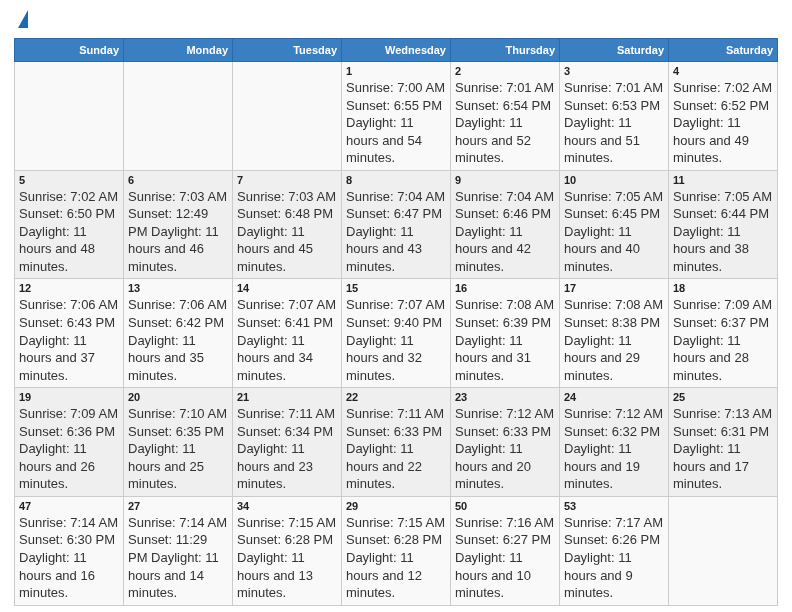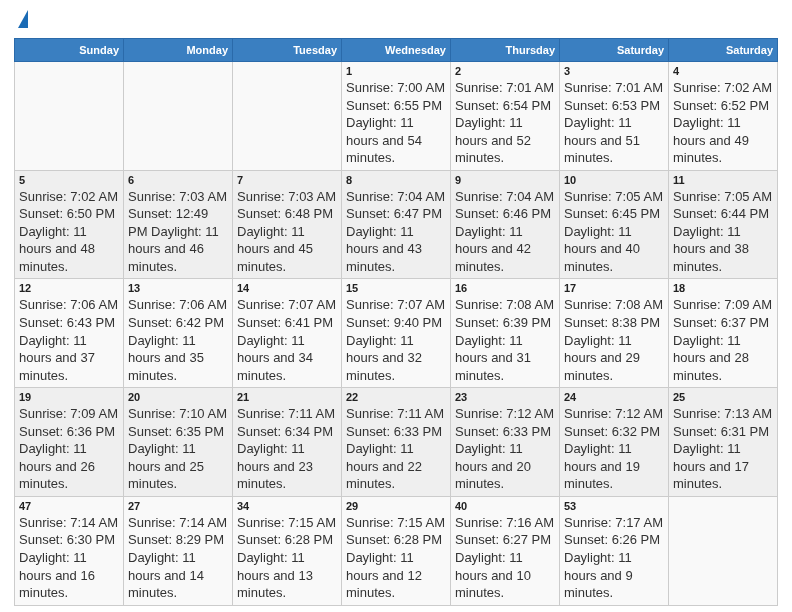--- a/index.html
+++ b/index.html
@@ -320,40 +320,40 @@
           <td>
             <div class="day-num">47</div>
             <div class="cell-info">Sunrise: 7:14 AM
 Sunset: 6:30 PM
 Daylight: 11 hours
 and 16 minutes.</div>
           </td>
           <td>
             <div class="day-num">27</div>
             <div class="cell-info">Sunrise: 7:14 AM
-Sunset: 8:29 PM
+Sunset: 11:29 PM
 Daylight: 11 hours
 and 14 minutes.</div>
           </td>
           <td>
             <div class="day-num">34</div>
             <div class="cell-info">Sunrise: 7:15 AM
 Sunset: 6:28 PM
 Daylight: 11 hours
 and 13 minutes.</div>
           </td>
           <td>
             <div class="day-num">29</div>
             <div class="cell-info">Sunrise: 7:15 AM
 Sunset: 6:28 PM
 Daylight: 11 hours
 and 12 minutes.</div>
           </td>
           <td>
-            <div class="day-num">40</div>
+            <div class="day-num">50</div>
             <div class="cell-info">Sunrise: 7:16 AM
 Sunset: 6:27 PM
 Daylight: 11 hours
 and 10 minutes.</div>
           </td>
           <td>
             <div class="day-num">53</div>
             <div class="cell-info">Sunrise: 7:17 AM
 Sunset: 6:26 PM
 Daylight: 11 hours

